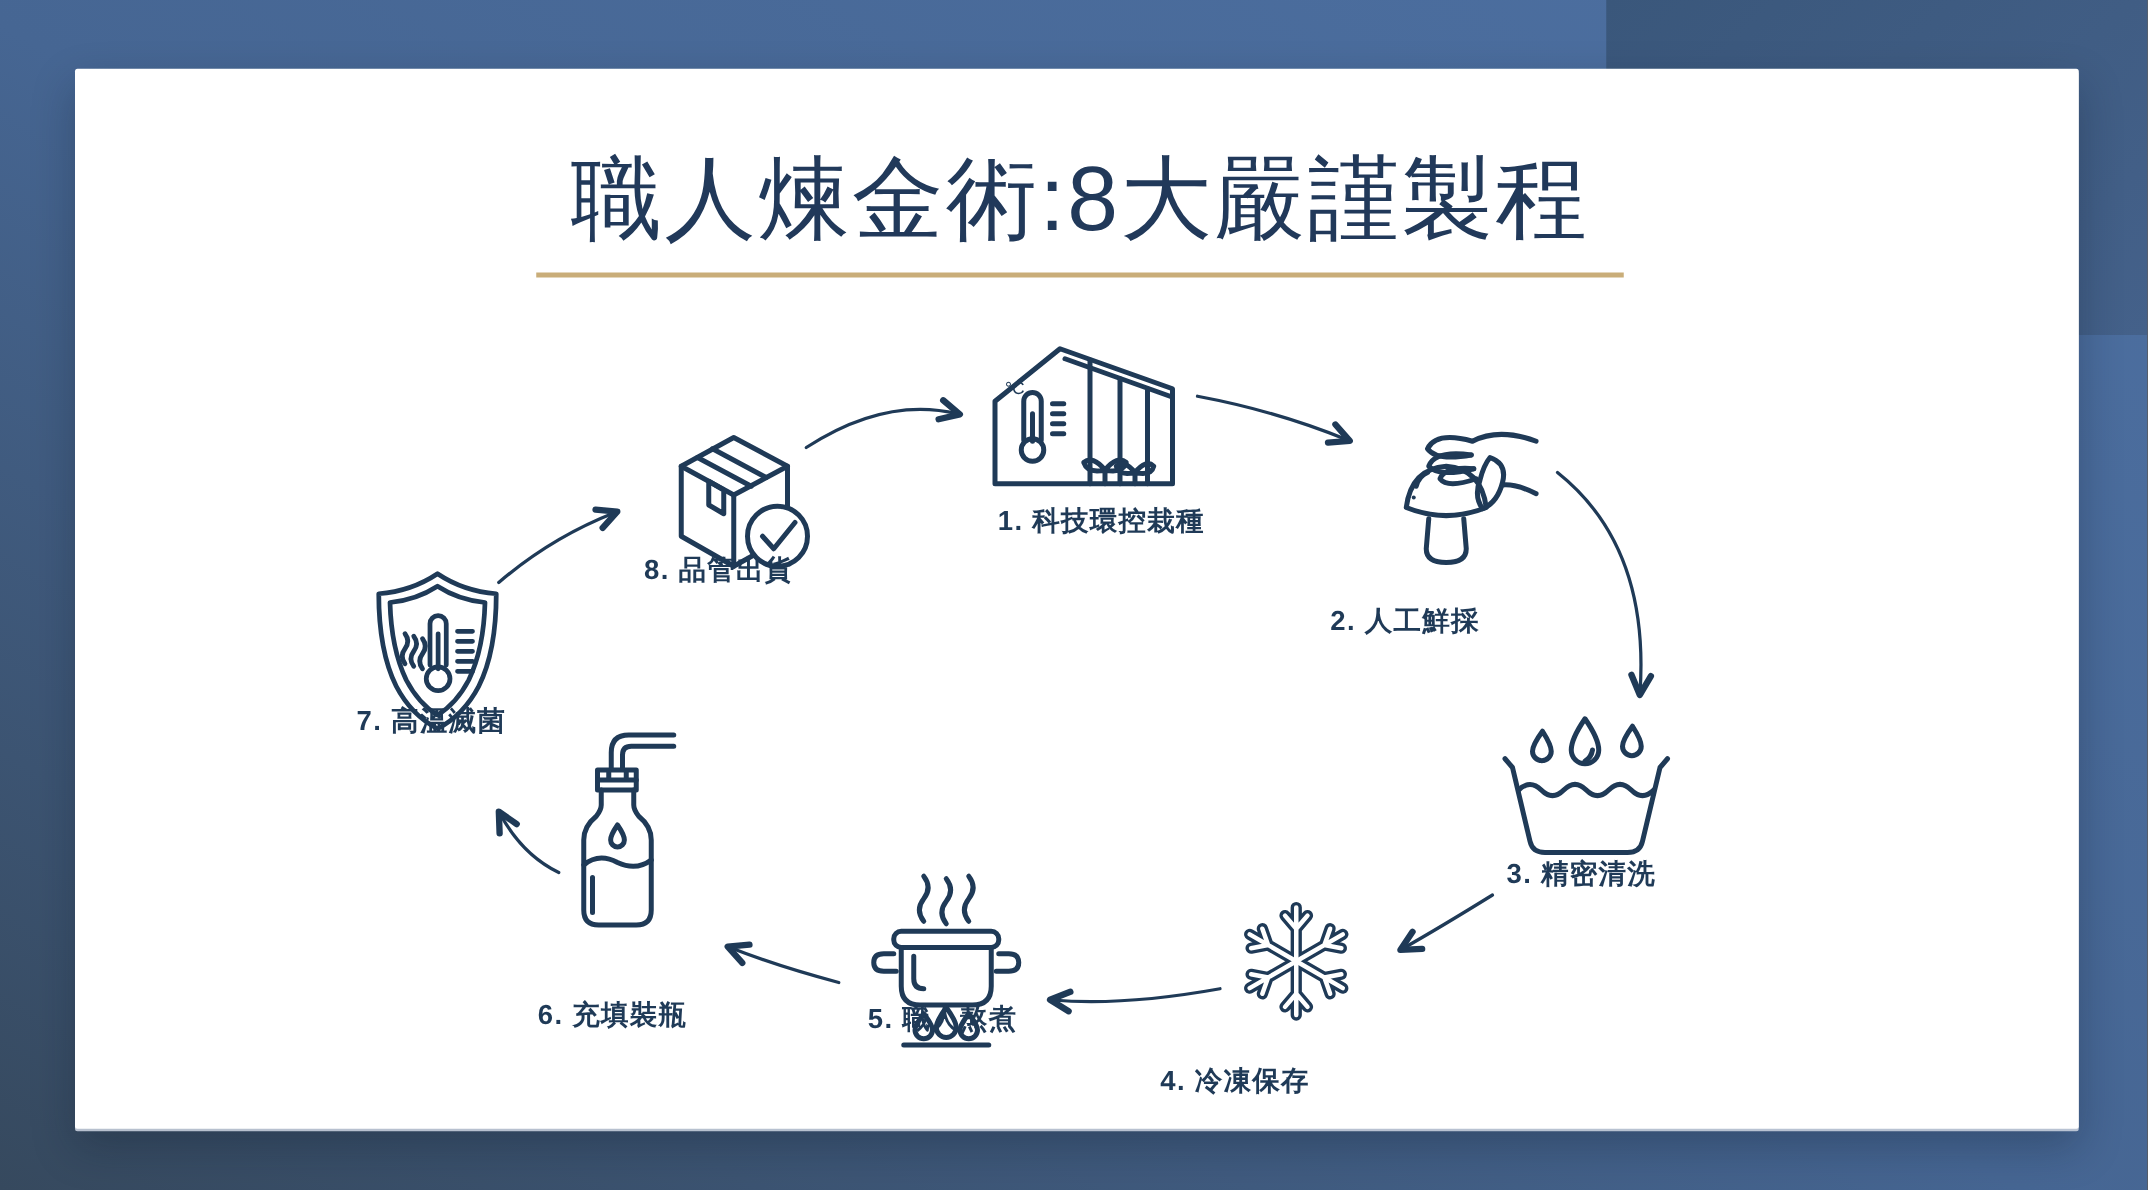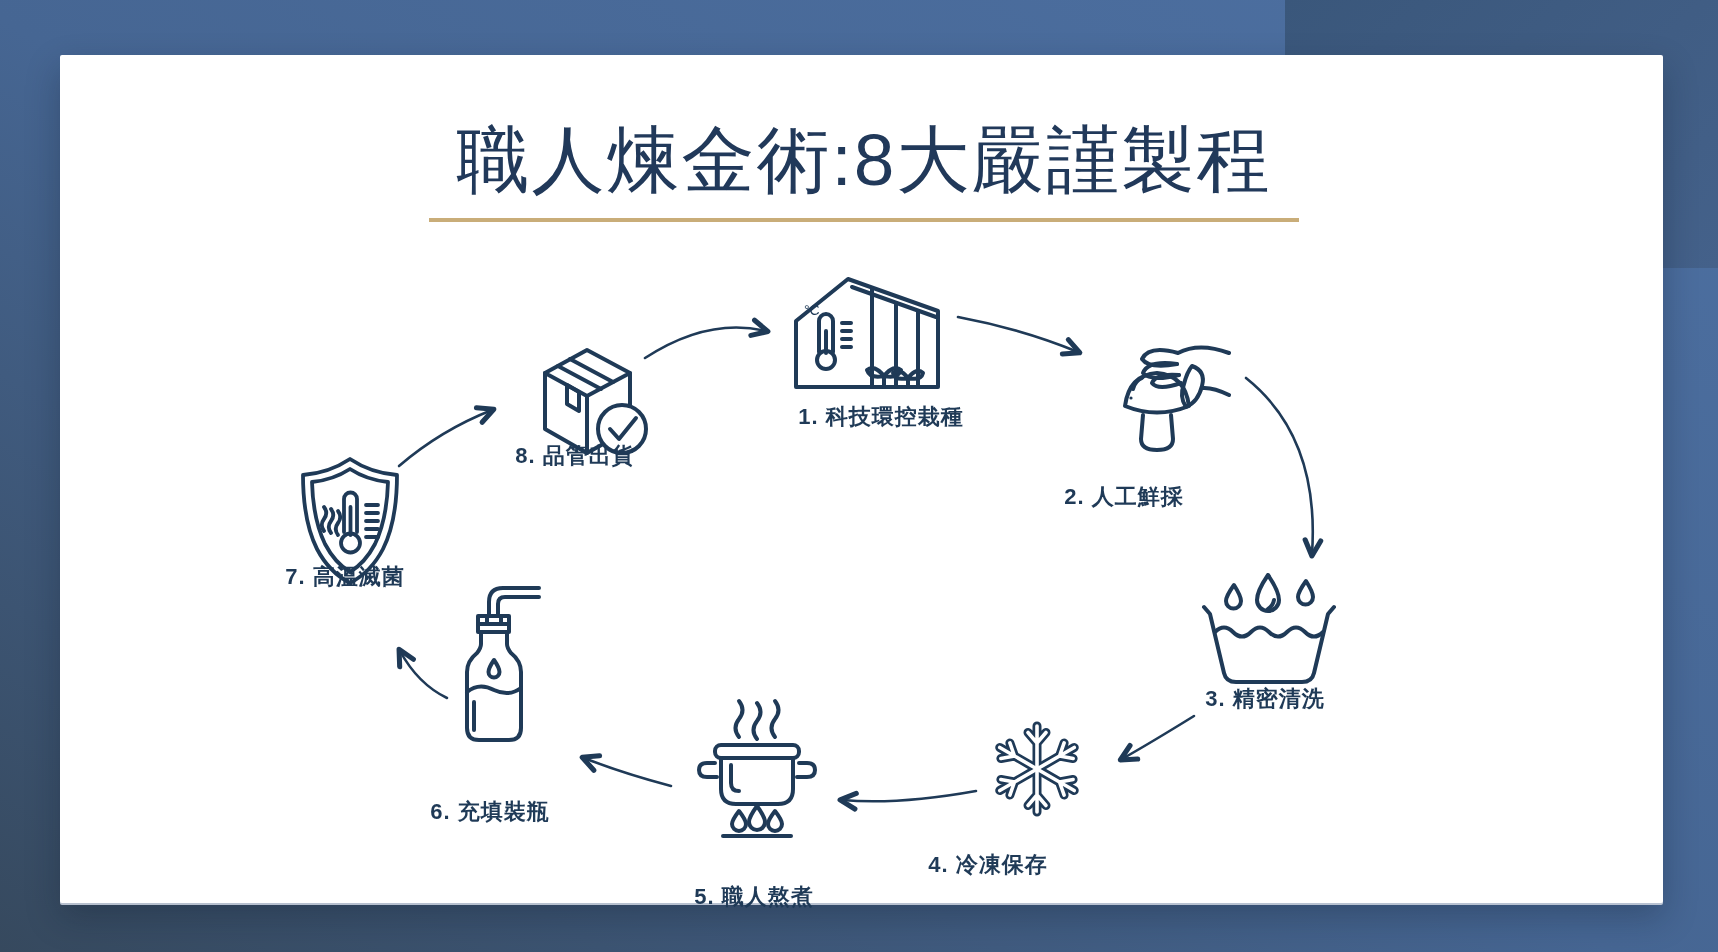--- a/index.html
+++ b/index.html
@@ -157,21 +157,21 @@
       <path d="M28 61 L28 92 Q28 107 43 107 L85 107 Q100 107 100 92 L100 61"></path>
       <path d="M22 66 L14 66 Q6 66 6 73 Q6 80 14 80 L24 80"></path>
       <path d="M106 66 L114 66 Q122 66 122 73 Q122 80 114 80 L104 80"></path>
       <path d="M38 68 L38 86 Q38 94 46 94"></path>
       <path d="M46 114 q7 9 7 13 a7 7 0 1 1 -14 0 q0 -4 7 -13 Z"></path>
       <path d="M64 109 q8 11 8 16 a8 8 0 1 1 -16 0 q0 -5 8 -16 Z"></path>
       <path d="M82 114 q7 9 7 13 a7 7 0 1 1 -14 0 q0 -4 7 -13 Z"></path>
       <path d="M30 139 L98 139"></path>
     </svg>
   </div>
-  <div class="step-label" style="left:754px;top:897px;">5. 職人熬煮</div>
+  <div class="step-label" style="left:754px;top:815px;">5. 職人熬煮</div>
 
   <div class="step" style="left:447px;top:582px;">
     <svg class="icon" width="95" height="170" viewBox="0 0 95 170" stroke-width="4">
       <path d="M92 6 L56 6 Q42 6 42 20 L42 33"></path>
       <path d="M92 15 L58 15 Q51 15 51 22 L51 33"></path>
       <rect x="31" y="34" width="31" height="16"></rect>
       <path d="M31 42 H62 M40 35 V41 M54 35 V41"></path>
       <path d="M34 50 V62 Q34 66 30 71 Q20 79 20 90 V146 Q20 158 32 158 H62 Q74 158 74 146 V90 Q74 79 64 71 Q60 66 60 62 V50"></path>
       <path d="M47 78 Q52.5 86 52.5 90 A5.5 5.5 0 1 1 41.5 90 Q41.5 86 47 78 Z"></path>
       <path d="M20 110 Q32 100 47 108 Q62 115 74 106"></path>

